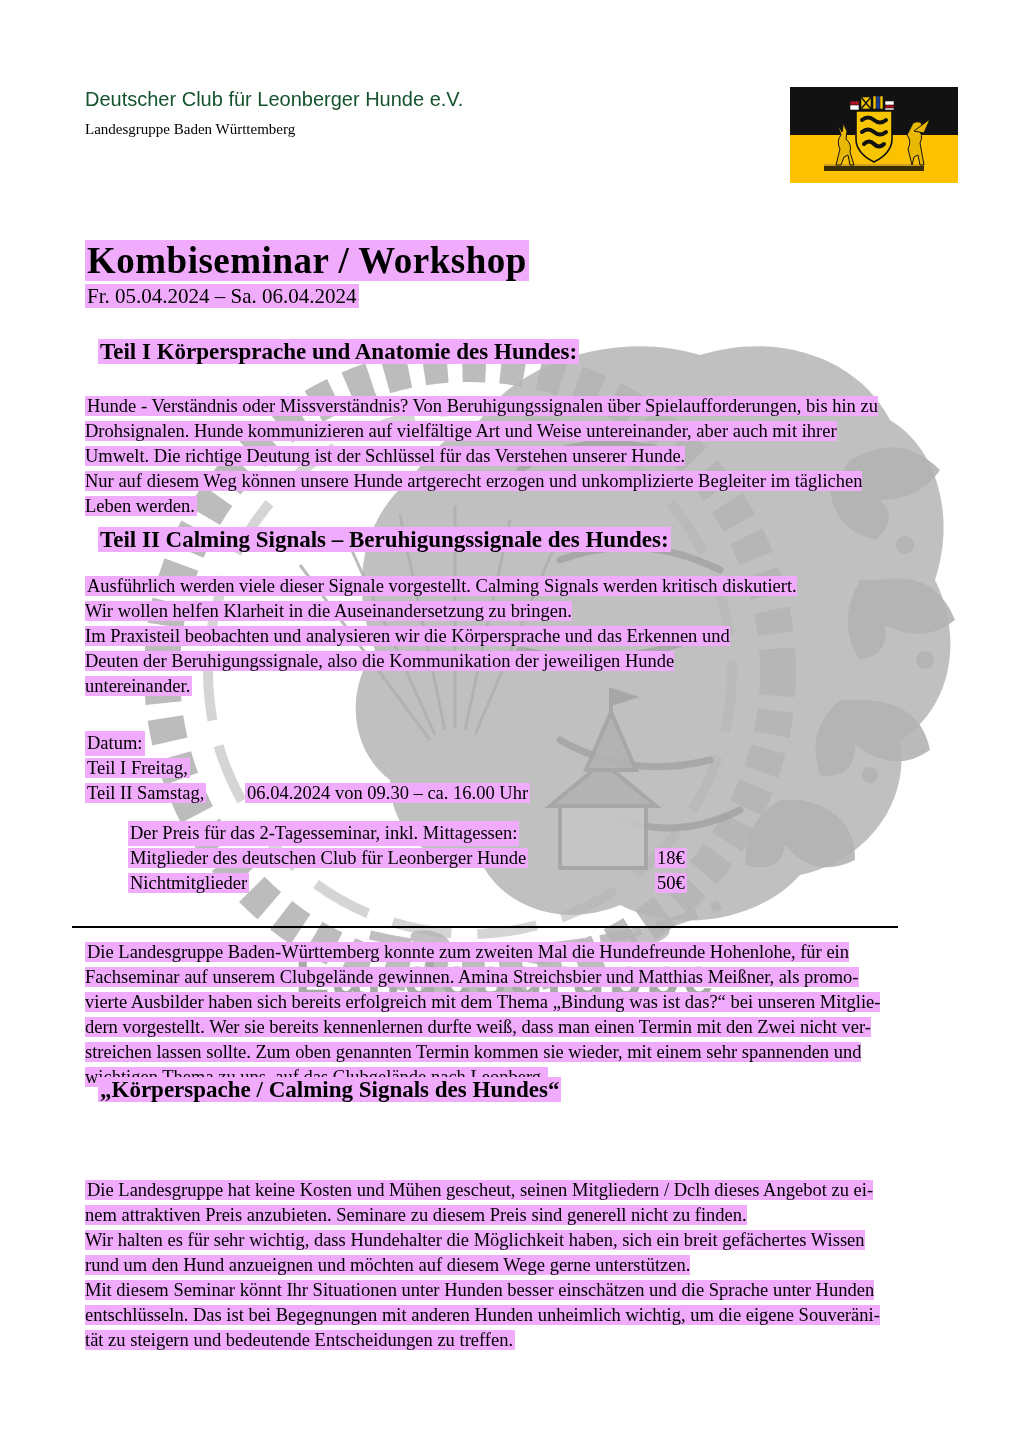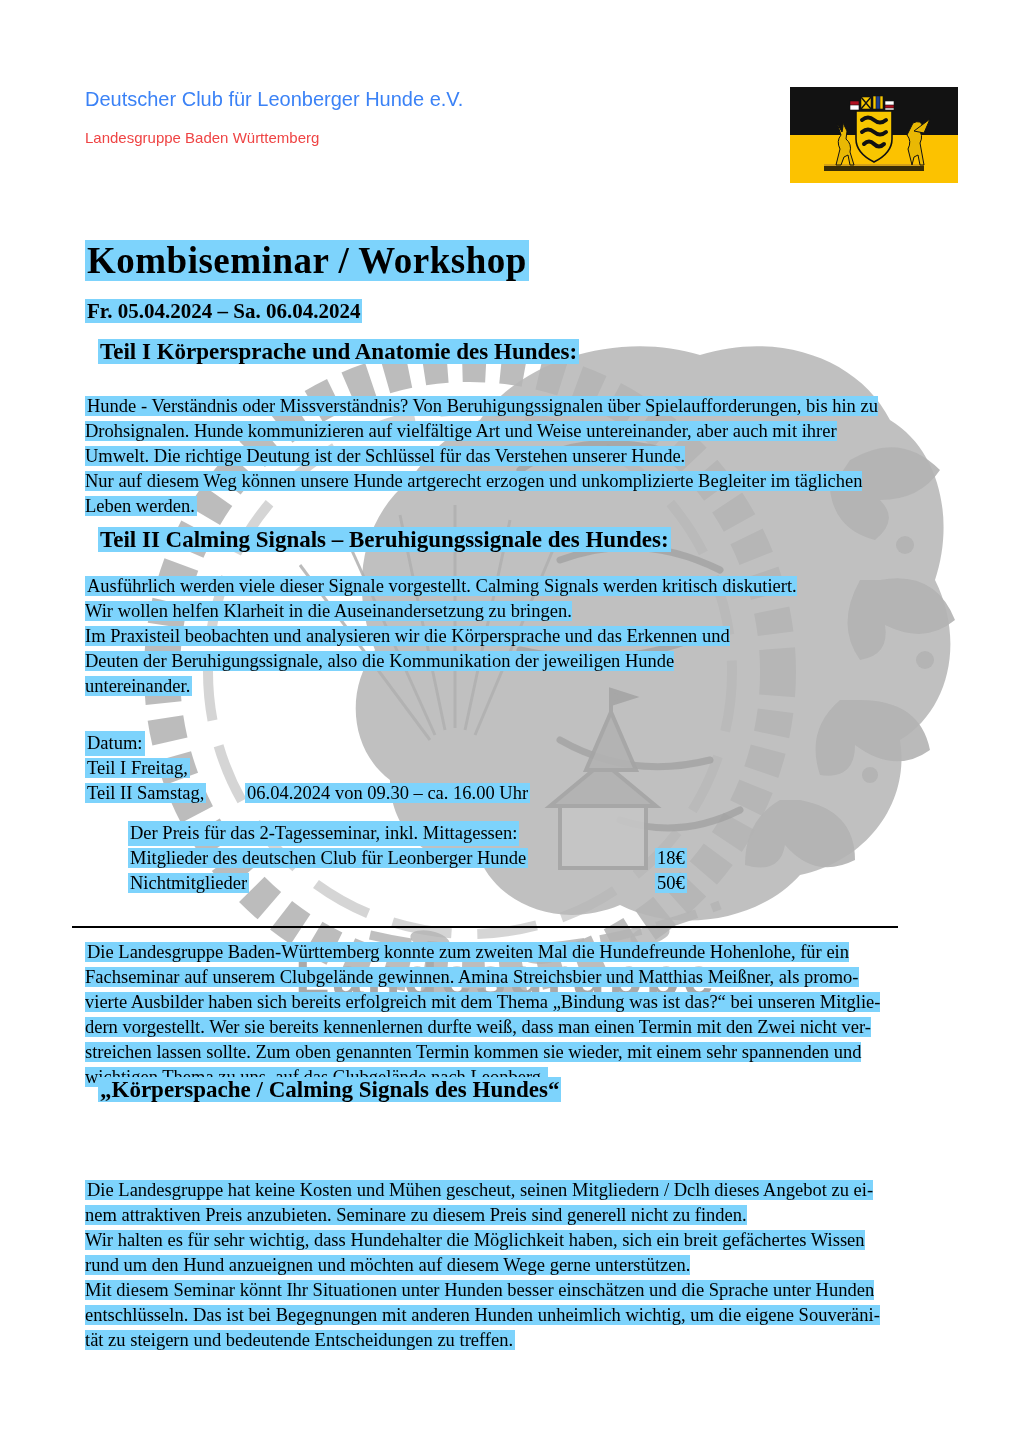--- a/index.html
+++ b/index.html
@@ -16,32 +16,32 @@
   .watermark{position:absolute;left:0;top:0;width:1024px;height:1448px;z-index:0;}
   .wm-name{
     position:absolute;left:295px;top:944px;
     font-family:"Liberation Sans", sans-serif;
     font-weight:bold;font-size:56px;letter-spacing:3px;
     color:#a9a9a9;
   }
   
   .content{position:absolute;left:0;top:0;width:1024px;height:1448px;z-index:1;}
   .blk{position:absolute;left:85px;}
-  .w{background:#7dd3fc;padding:0 2px;text-align:right;}
+  .w{background:#f0abfc;padding:0 2px;text-align:right;}
   .org-name{
     font-family:"Liberation Sans", sans-serif;
-    font-size:20px;color:#3b82f6;line-height:26px;
+    font-size:20px;color:#14532d;line-height:26px;
   }
   .org-sub{
-    font-family:Liberation Sans, sans-serif;
-    font-size:15px;color:#ef4444;line-height:20px;margin-top:16px;
+    font-family:Liberation Serif, serif;
+    font-size:15px;color:#000000;line-height:20px;margin-top:7px;
   }
   .flag{position:absolute;left:790px;top:87px;width:168px;height:96px;z-index:1;}
   .doc-title{font-size:37px;font-weight:bold;line-height:42px;letter-spacing:.5px;}
-  .doc-sub{font-size:21px;line-height:26px;margin-top:16px;font-weight:bold;}
+  .doc-sub{font-size:21px;line-height:26px;margin-top:1px;}
   .sec-head{font-size:23px;font-weight:bold;line-height:28px;white-space:pre;margin-left:13px;}
   .para{font-size:18.5px;line-height:25px;white-space:pre;}
   .tbl-line{display:flex;font-size:18.5px;line-height:25px;}
   .sched-label{width:160px;}
   .price-label{width:527px;}
   .divider{position:absolute;left:72px;top:926px;width:826px;height:2px;background:#000;}
 </style>
 </head>
 <body>
 

